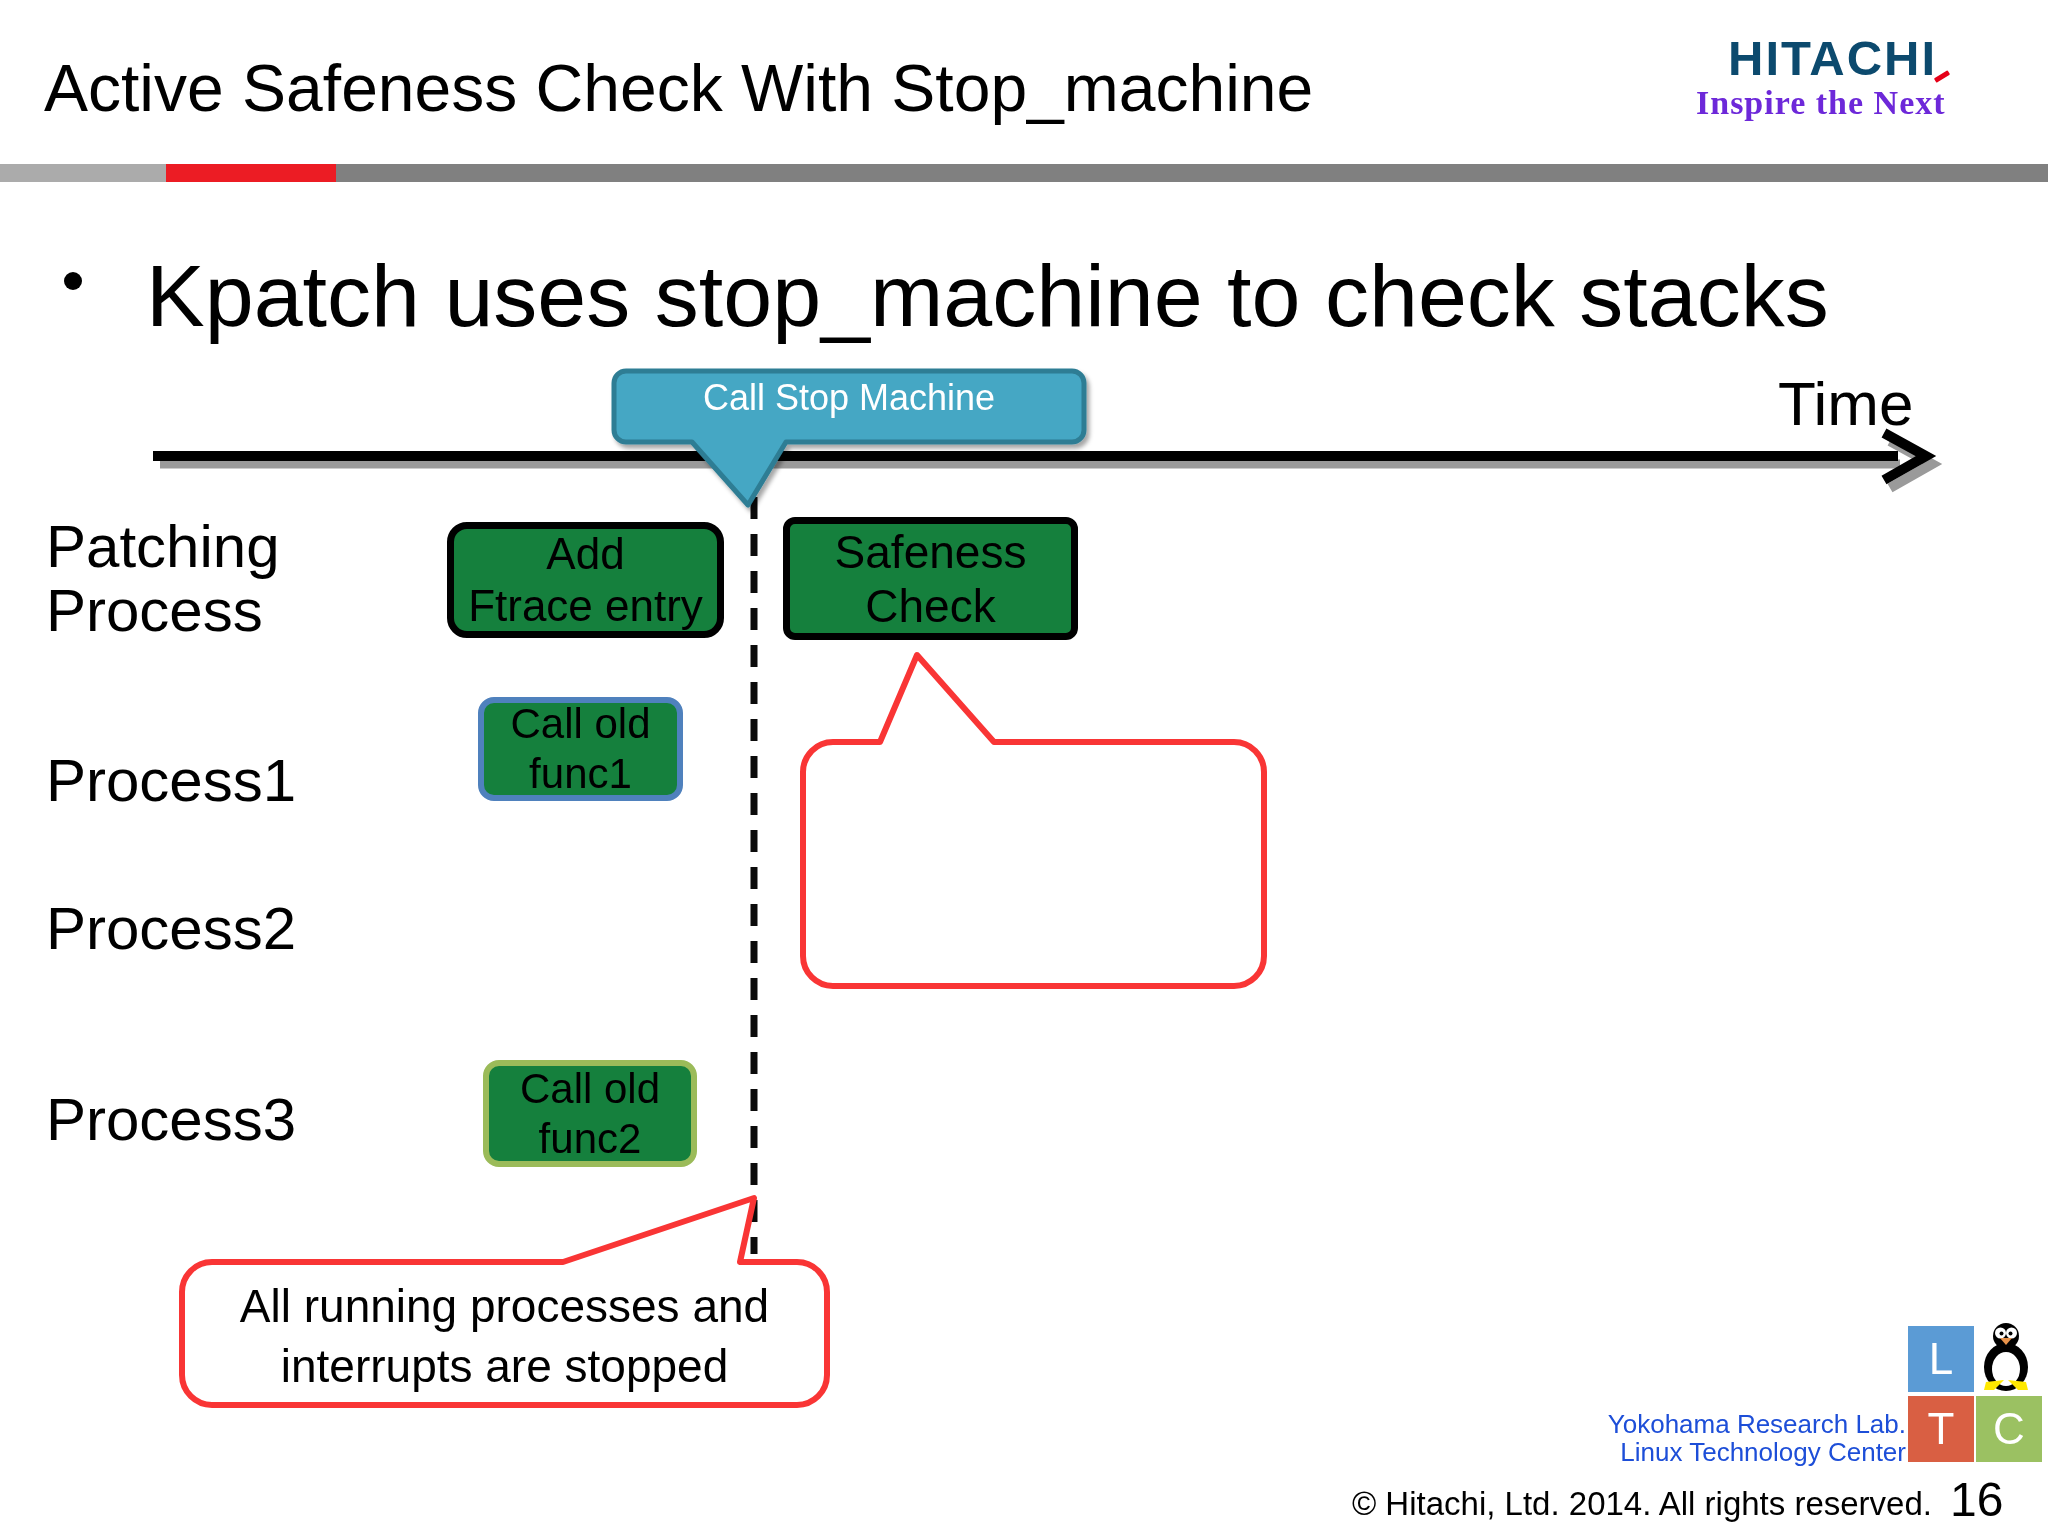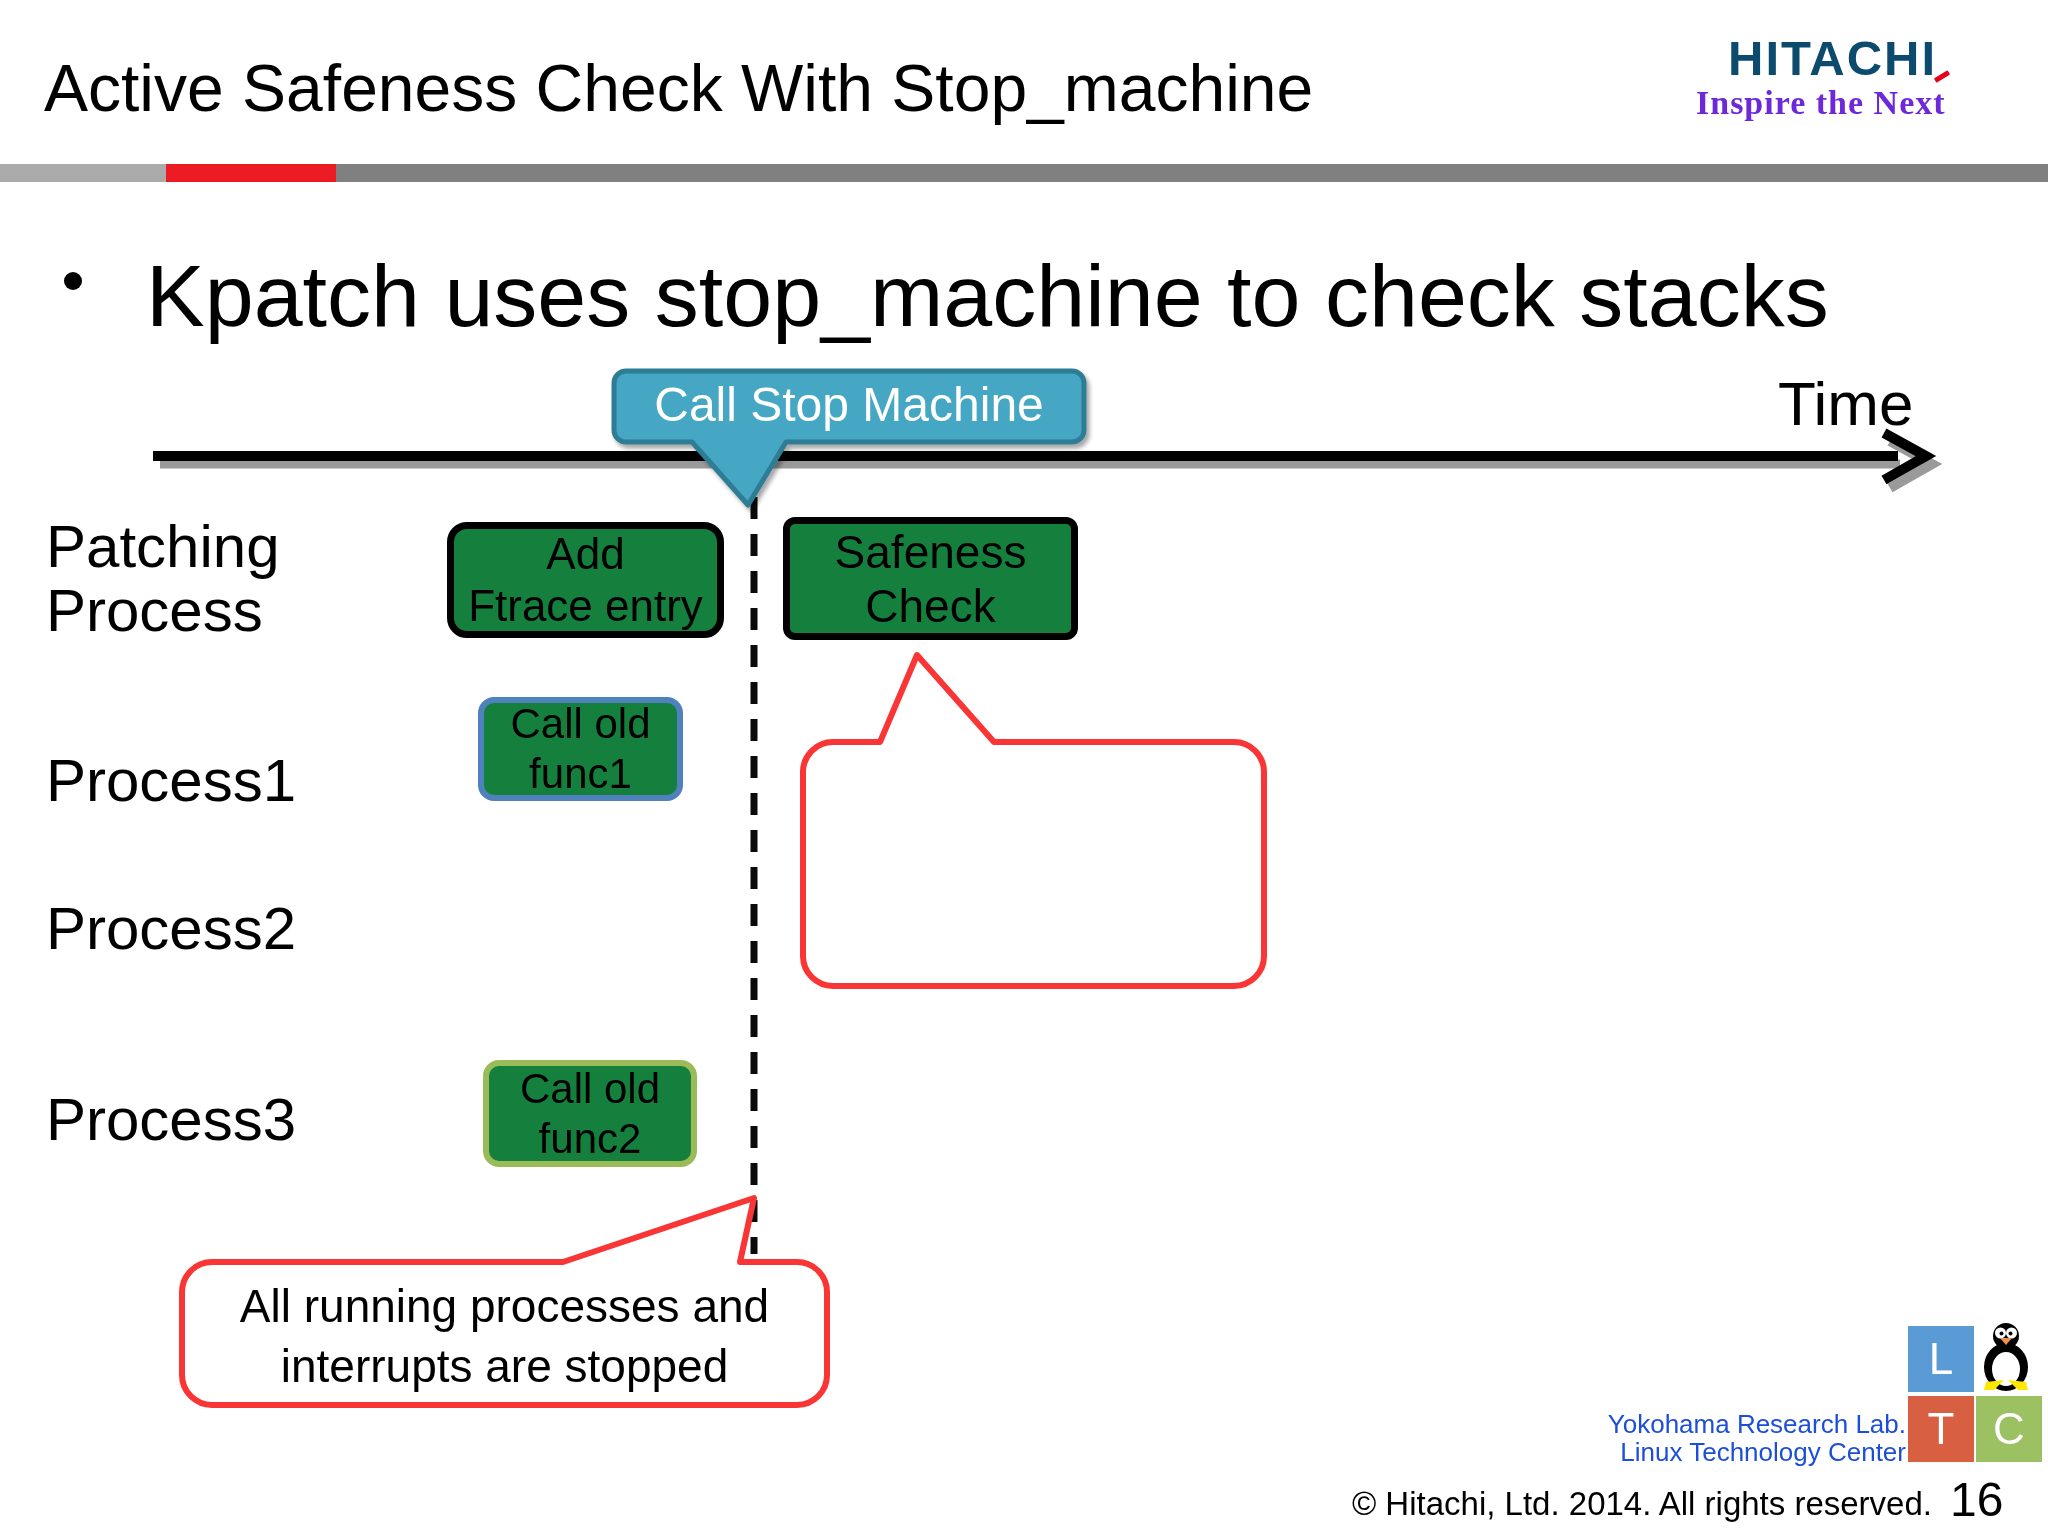--- a/index.html
+++ b/index.html
@@ -29,21 +29,21 @@
 
   
   .time-label{left:1778px;top:372px;font-size:62px;line-height:64px;}
   .row-label{left:46px;font-size:60px;line-height:64px;}
   .row-patching{top:515px;}
   .row-p1{top:749px;}
   .row-p2{top:897px;}
   .row-p3{top:1088px;}
 
   
-  .stopmachine-text{left:614px;top:377px;width:470px;text-align:center;font-size:48px;color:#ffffff;}
+  .stopmachine-text{left:614px;top:377px;width:470px;text-align:center;font-size:36px;color:#ffffff;}
 
   
   .dbox{box-sizing:border-box;background:#15803d;display:flex;align-items:center;justify-content:center;
         text-align:center;white-space:pre-line;}
   .box-add{left:447px;top:522px;width:277px;height:116px;border:7px solid #000;border-radius:20px;font-size:44px;line-height:52px;}
   .box-safeness{left:783px;top:517px;width:295px;height:123px;border:7px solid #000;border-radius:12px;font-size:46px;line-height:54px;}
   .box-func1{left:478px;top:697px;width:205px;height:104px;border:6px solid #4f81bd;border-radius:16px;font-size:42px;line-height:50px;}
   .box-func2{left:483px;top:1060px;width:214px;height:107px;border:6px solid #9bbb59;border-radius:16px;font-size:42px;line-height:50px;}
 
   

